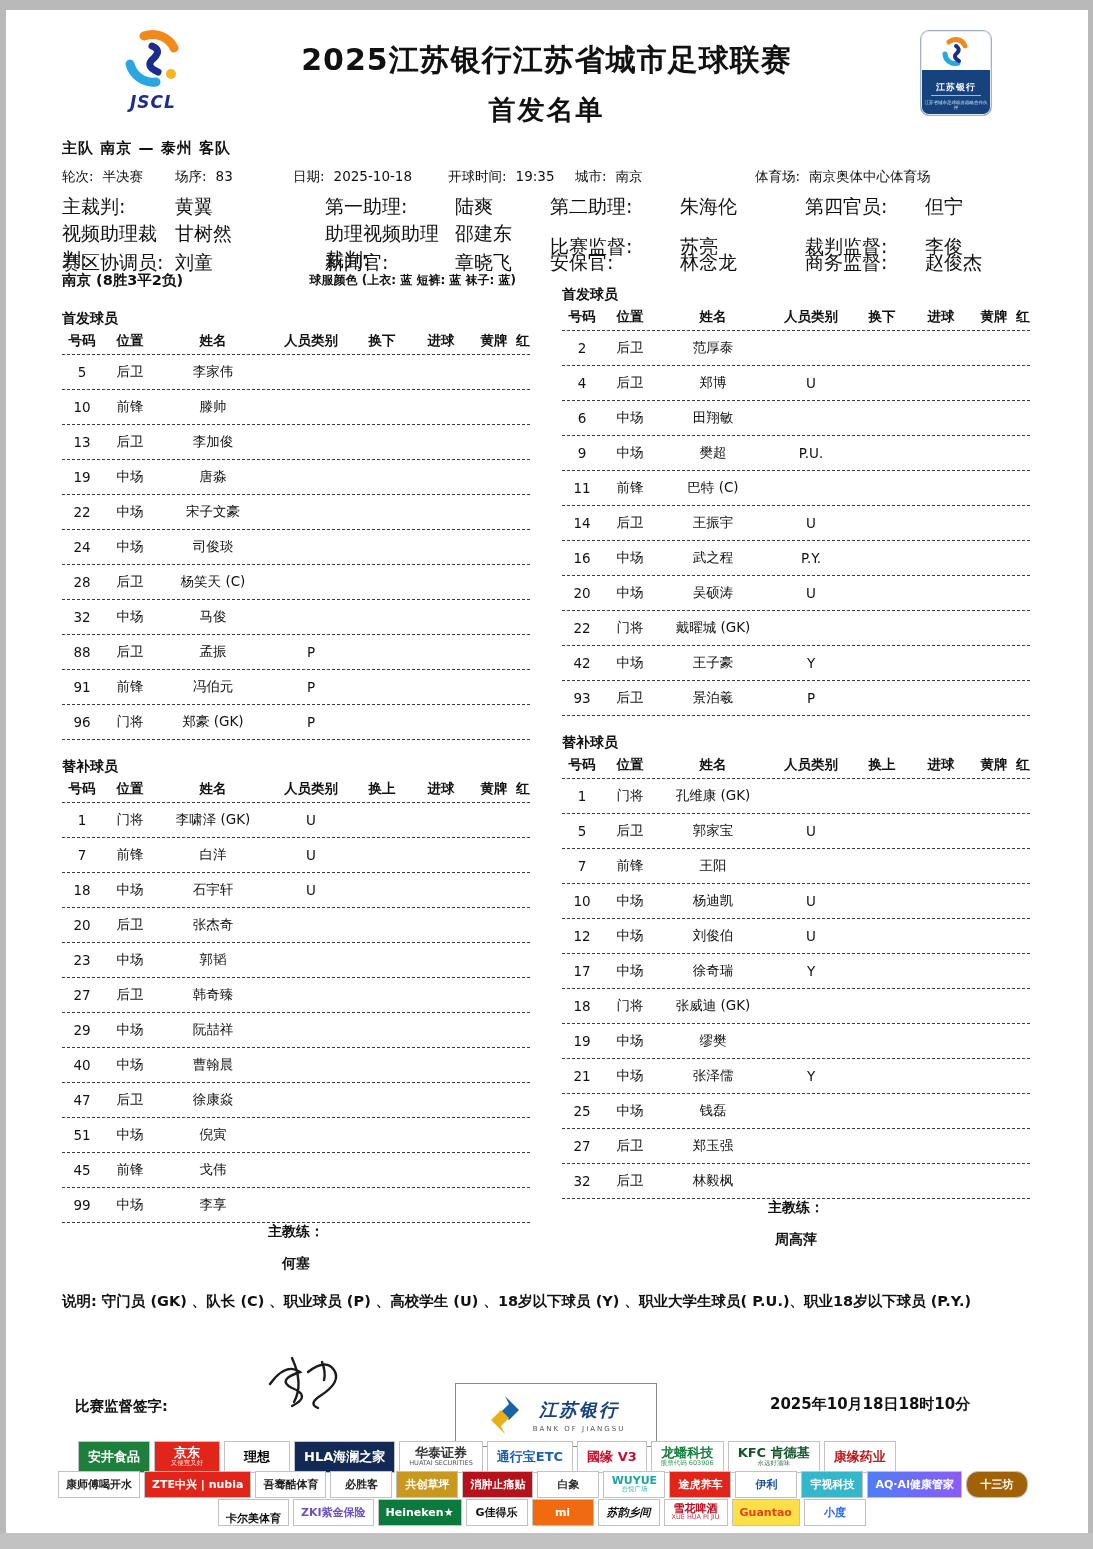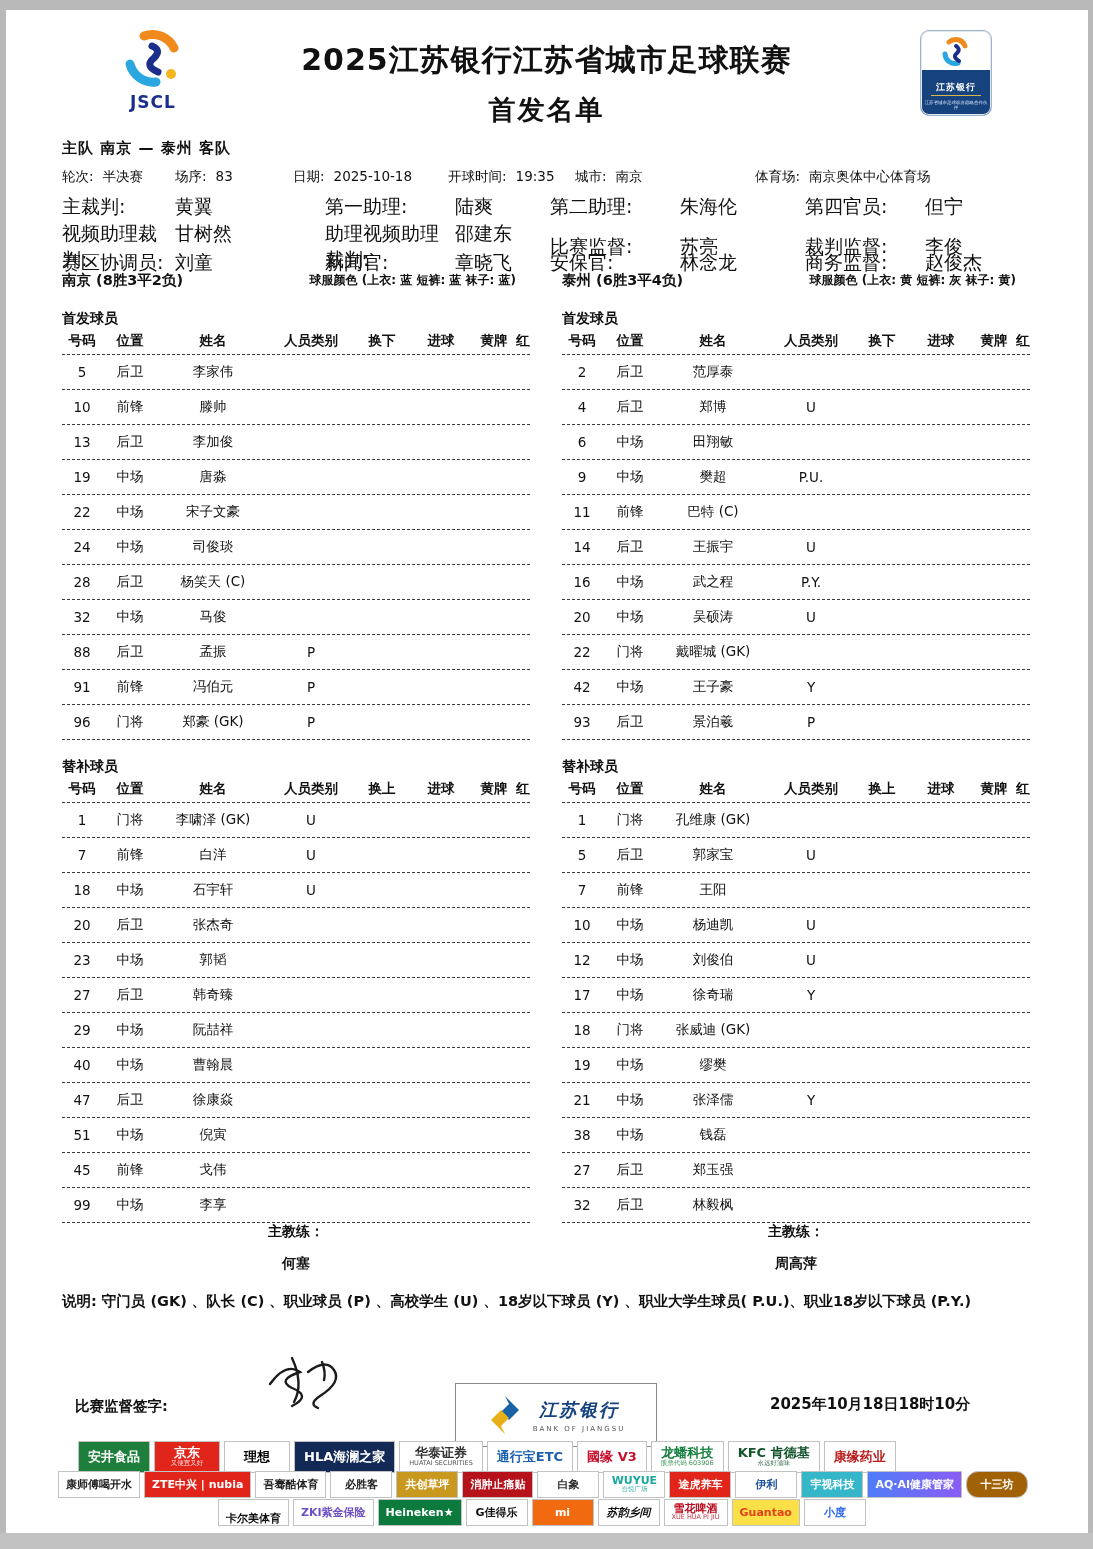--- a/index.html
+++ b/index.html
@@ -12,21 +12,21 @@
   .edge-bottom{left:0;top:1533px;width:1093px;height:16px;background:#c2c2c2;}
 
   
   .league-title{position:absolute;left:0;right:0;top:40px;text-align:center;
     font-size:30px;font-weight:800;letter-spacing:1px;}
   .sheet-title{position:absolute;left:0;right:0;top:92px;text-align:center;
     font-size:27px;font-weight:800;letter-spacing:2px;}
   .jscl-logo{position:absolute;left:113px;top:28px;width:80px;text-align:center;}
   .jscl-logo .mark{display:block;margin:0 auto;}
   .jscl-logo .jscl-text{display:block;margin-top:2px;font-size:17px;font-weight:800;
-    color:#1b2e8c;letter-spacing:1px;}
+    color:#1b2e8c;letter-spacing:1px;font-style:italic;}
   .bank-card{position:absolute;left:920px;top:30px;width:70px;height:84px;border-radius:9px;
     overflow:hidden;border:1px solid #9fb3c8;background:linear-gradient(180deg,#ffffff 0 46%,#16427e 46% 100%);
     box-shadow:0 0 0 1px #e2e8f0 inset;}
   .bank-card .swirl{position:absolute;left:20px;top:5px;}
   .bank-card .bc-name{position:absolute;left:0;right:0;top:50px;text-align:center;color:#fff;
     font-size:9px;font-weight:700;letter-spacing:1px;}
   .bank-card .bc-line{position:absolute;left:10px;right:10px;top:64px;height:1px;background:#d9b64d;}
   .bank-card .bc-sub{position:absolute;left:0;right:0;top:68px;text-align:center;color:#cfe0f5;
     font-size:5px;transform:scale(.9);}
 
@@ -459,24 +459,20 @@
           <span></span>
         </div>
       </div>
     <div class="coach">
       <span>主教练：</span>
       <span>何塞</span>
     </div>
   </div>
 
   <div class="teamcol">
-    <div class="team-head">
-      <span class="team-name">泰州 (6胜3平4负)</span>
-      <span class="kit">球服颜色 (上衣: 黄 短裤: 灰 袜子: 黄)</span>
-    </div>
     <div class="sec-label">首发球员</div>
     <div class="thead">
         <span>号码</span>
         <span>位置</span>
         <span>姓名</span>
         <span>人员类别</span>
         <span>换下</span>
         <span>进球</span>
         <span>黄牌</span>
         <span>红牌</span>
@@ -689,21 +685,21 @@
           <span>21</span>
           <span>中场</span>
           <span>张泽儒</span>
           <span>Y</span>
           <span></span>
           <span></span>
           <span></span>
           <span></span>
         </div>
         <div class="prow">
-          <span>38</span>
+          <span>25</span>
           <span>中场</span>
           <span>钱磊</span>
           <span></span>
           <span></span>
           <span></span>
           <span></span>
           <span></span>
         </div>
         <div class="prow">
           <span>27</span>

